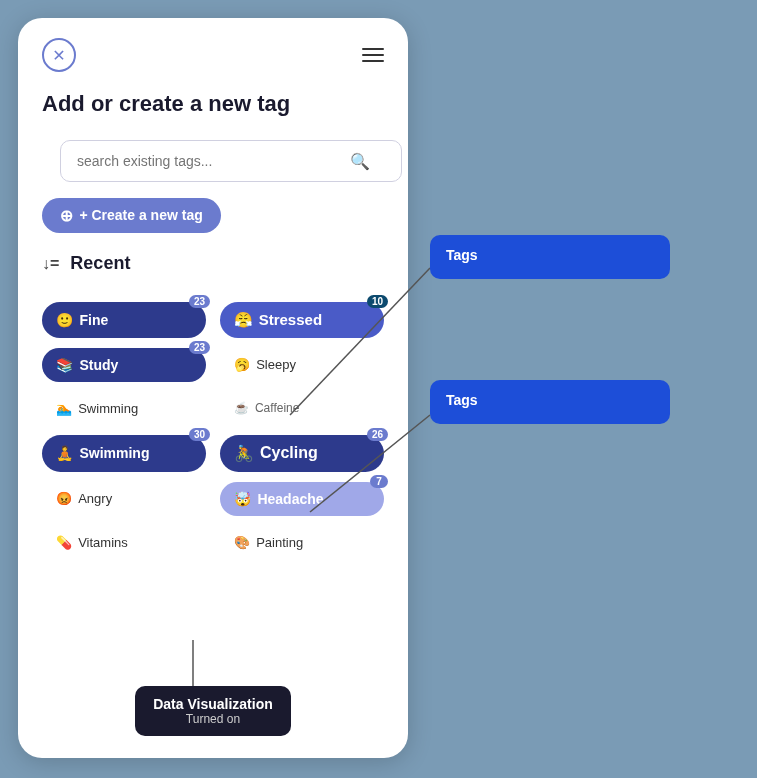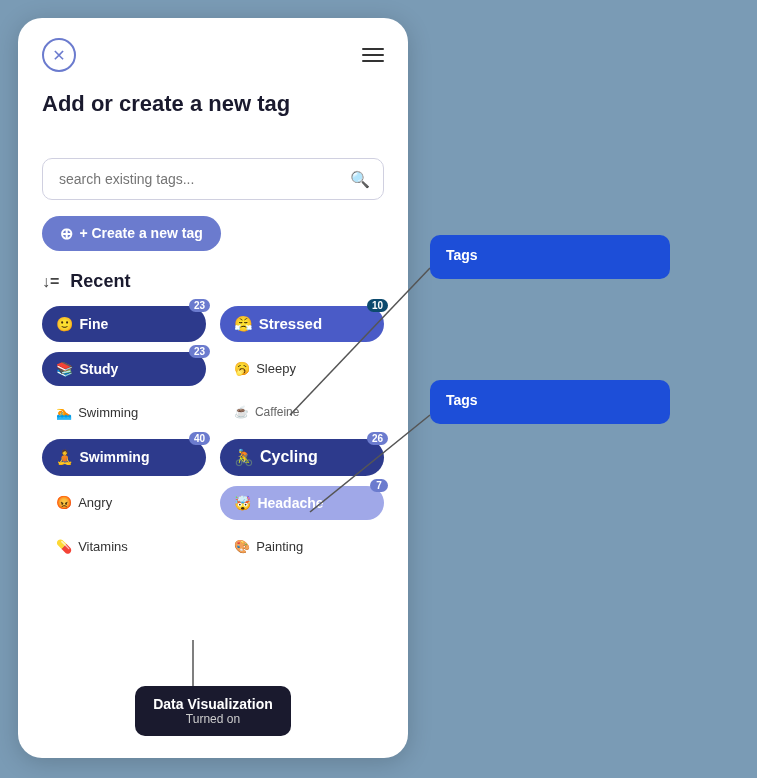--- a/index.html
+++ b/index.html
@@ -42,36 +42,37 @@
     .menu-icon {
       display: flex; flex-direction: column; gap: 4px; cursor: pointer;
     }
     .menu-icon span {
       display: block; width: 22px; height: 2px; background: #333; border-radius: 2px;
     }
     .page-title {
       font-size: 22px;
       font-weight: 700;
       color: #1a1a2e;
-      margin-bottom: 39px;
+      margin-bottom: 21px;
       line-height: 1.3;
     }
     .search-wrapper {
       position: relative;
       margin-bottom: 16px;
     }
     .search-input {
       width: 100%;
       padding: 12px 40px 12px 16px;
       border: 1.5px solid #d0d0e0;
       border-radius: 10px;
       font-size: 14px;
       color: #888;
       outline: none;
       background: #fff;
+      margin-left: 18px;
     }
     .search-icon {
       position: absolute;
       right: 14px; top: 50%;
       transform: translateY(-50%);
       color: #9090b0;
       font-size: 16px;
     }
     .create-btn {
       display: inline-flex;
@@ -88,21 +89,21 @@
       margin-bottom: 20px;
     }
     .create-btn .plus-icon {
       font-size: 16px;
       font-weight: 700;
     }
     .section-title {
       font-size: 18px;
       font-weight: 700;
       color: #1a1a2e;
-      margin-bottom: 14px;
+      margin-bottom: 28px;
     }
     .sort-icon {
       display: inline-flex;
       align-items: center;
       margin-right: 6px;
       color: #444;
       font-size: 16px;
     }
     .tags-grid {
       display: grid;
@@ -277,21 +278,21 @@
       <span>Swimming</span>
     </div>
     <div class="tag-chip plain-light">
       <span>☕</span>
       <span>Caffeine</span>
     </div>
 
     <div class="tag-chip dark-blue">
       <span>🧘</span>
       <span>Swimming</span>
-      <span class="badge">40</span>
+      <span class="badge">30</span>
     </div>
     <div class="tag-chip dark-blue" style="font-size:16px;">
       <span>🚴</span>
       <span>Cycling</span>
       <span class="badge">26</span>
     </div>
 
     <div class="tag-chip plain">
       <span>😡</span>
       <span>Angry</span>

